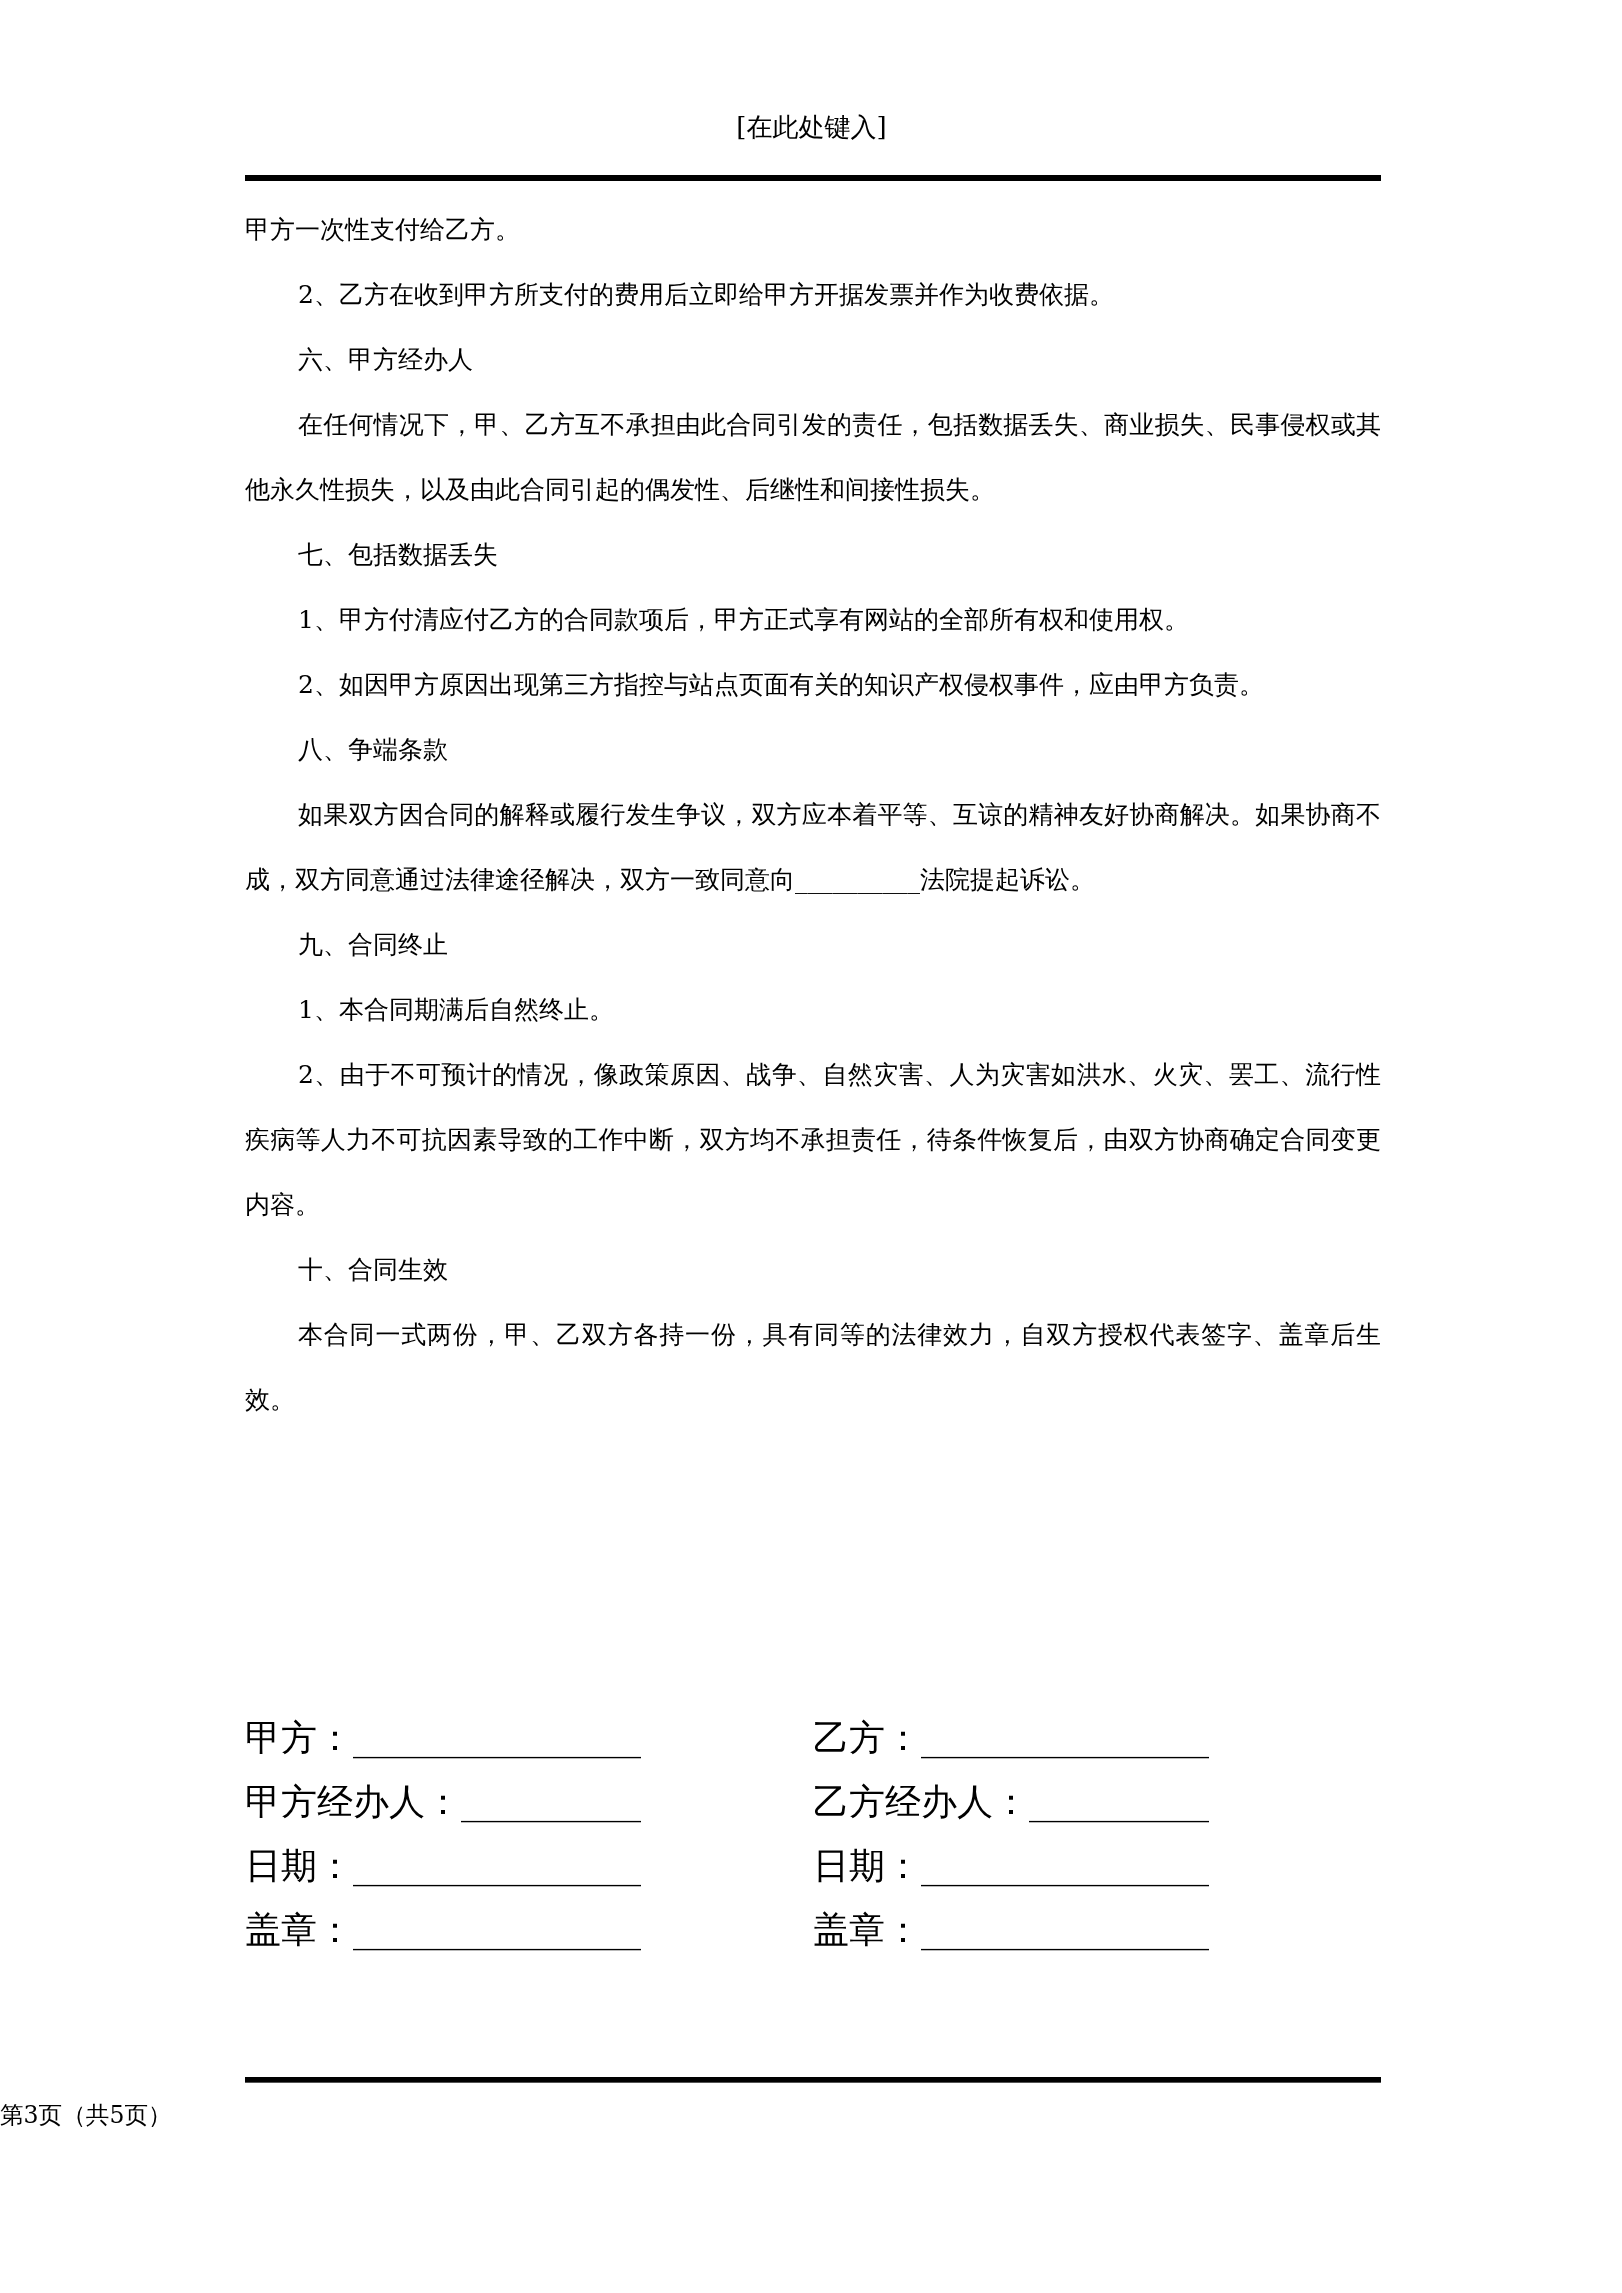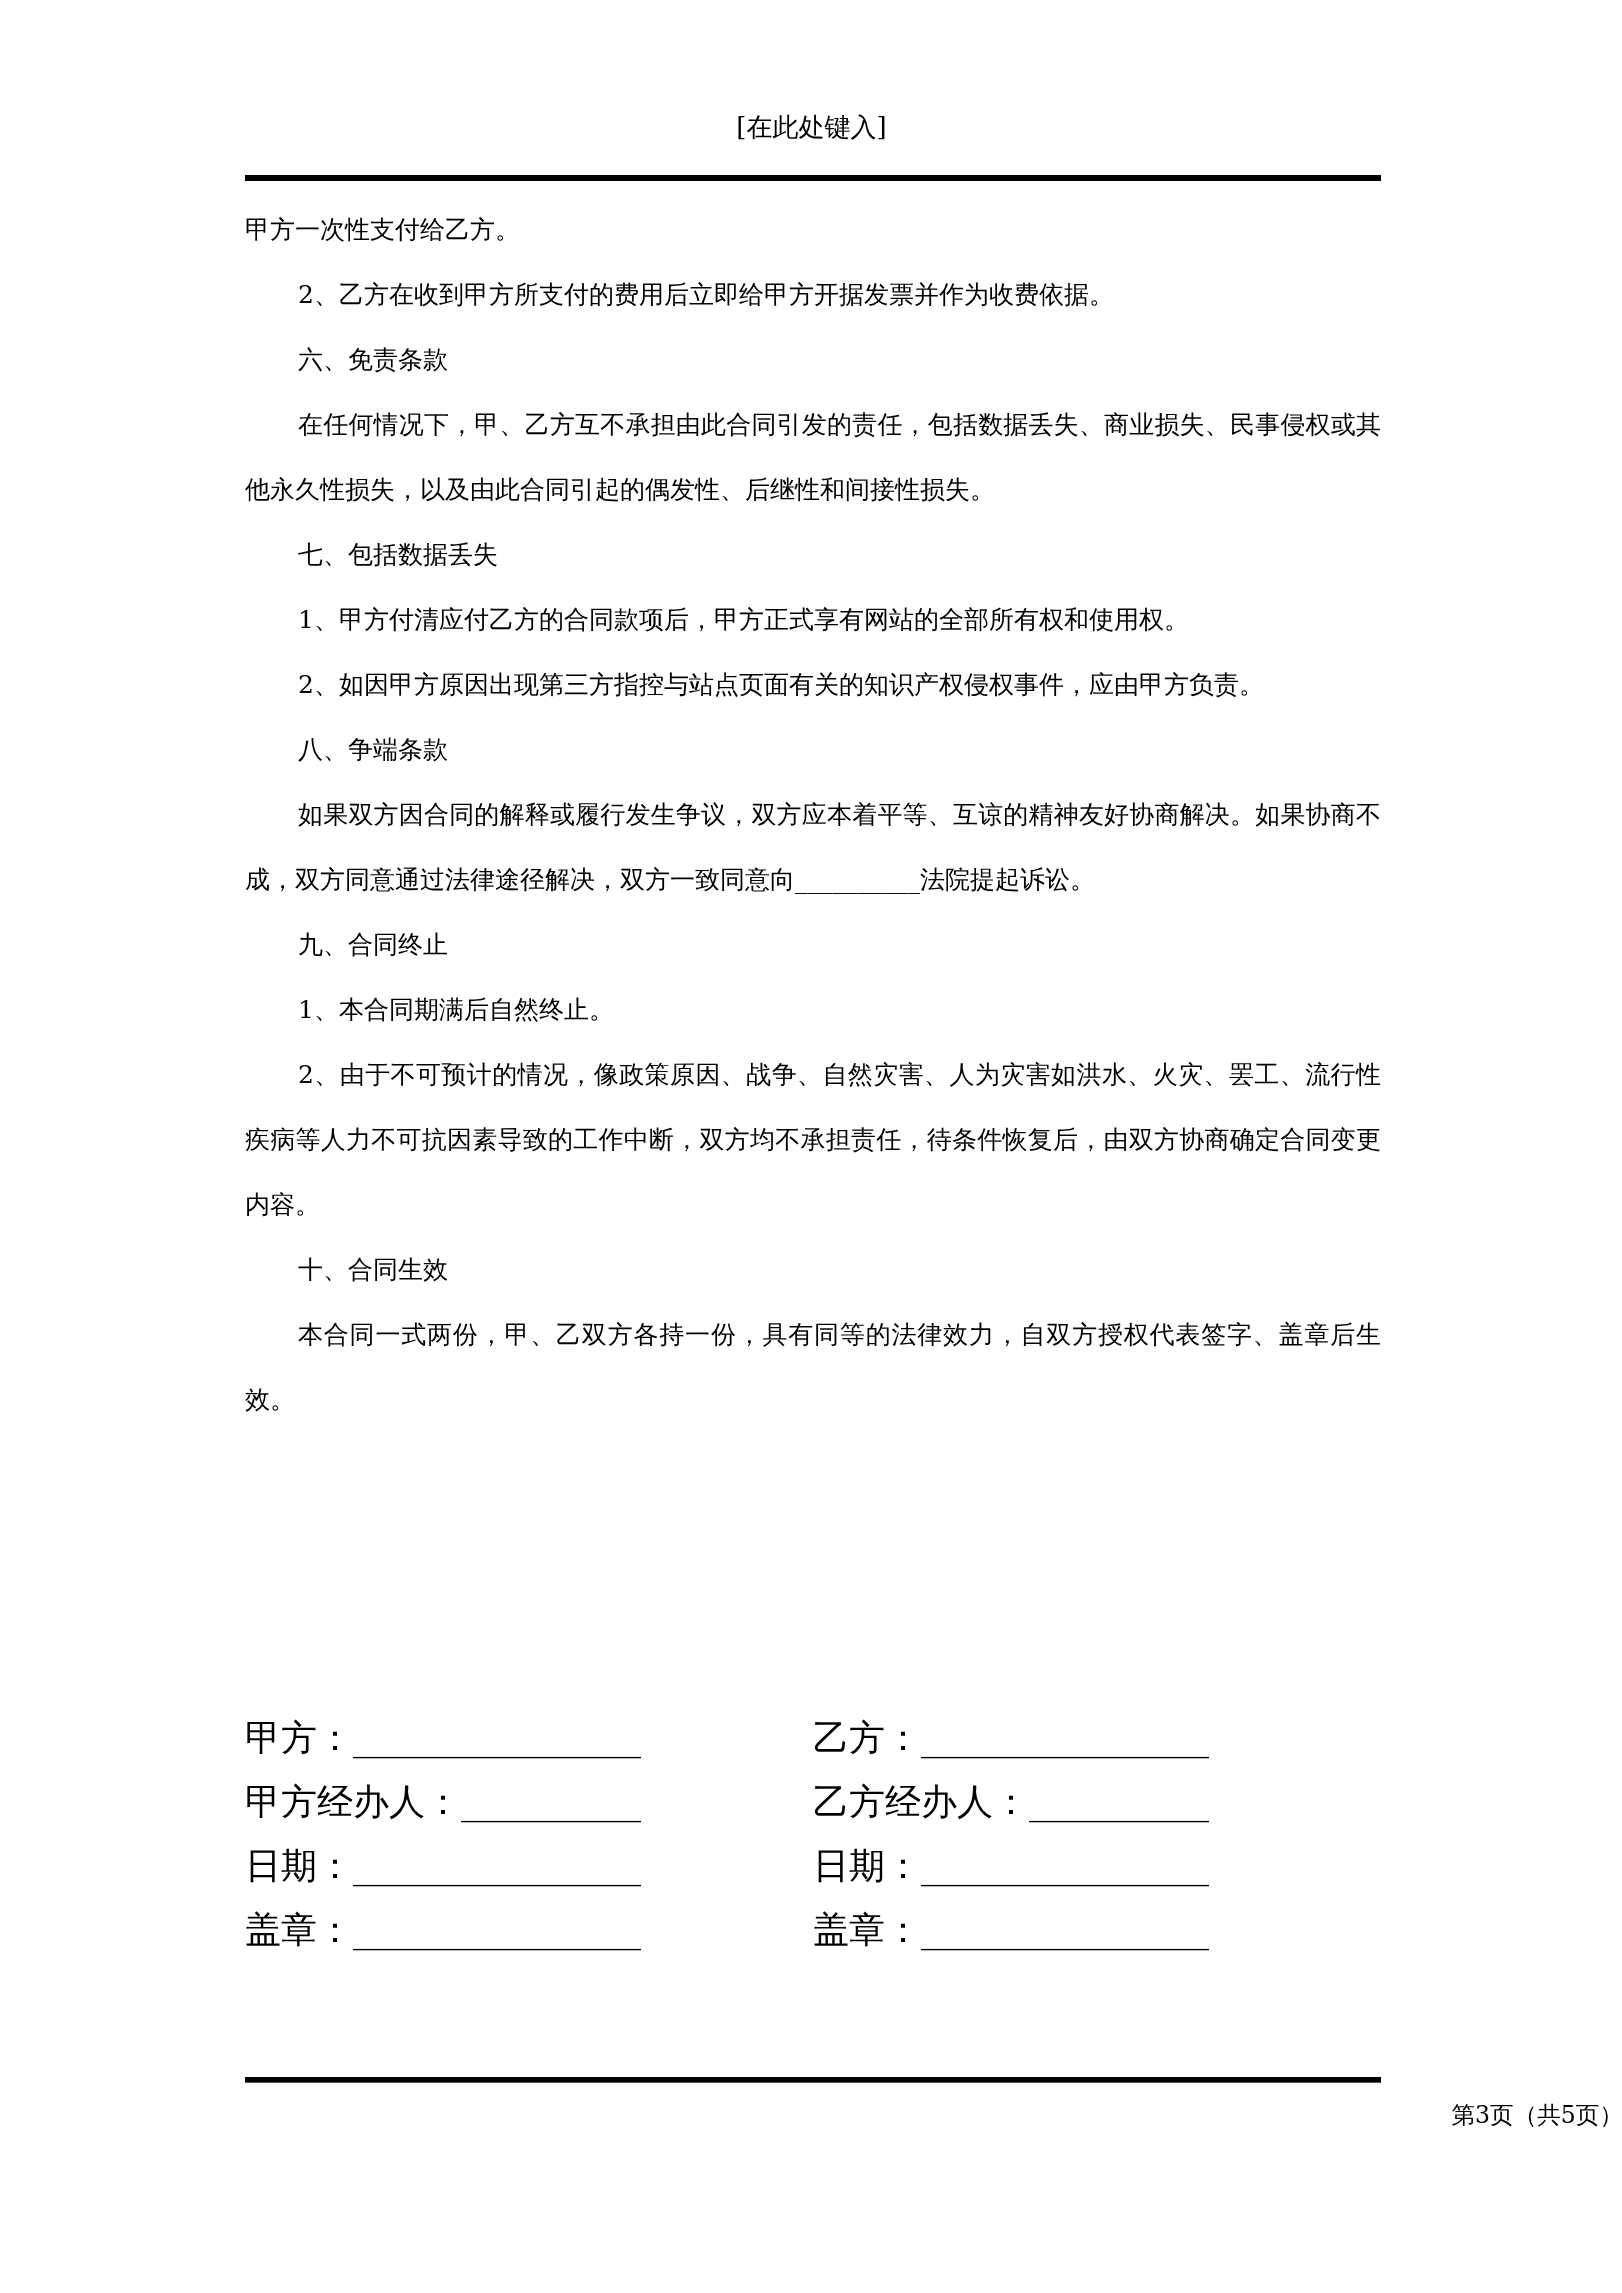--- a/index.html
+++ b/index.html
@@ -82,39 +82,39 @@
     width: 1136px;
     height: 4.5px;
     background: #000000;
     border-bottom: 0.9px solid #555555;
   }
   .footer-page {
     position: absolute;
     top: 2100px;
     left: 0;
     width: 100%;
-    text-align: right;
+    text-align: left;
     font-size: 23.6px;
     line-height: 31px;
     color: #000000;
   }
 </style>
 </head>
 <body>
 
 <div class="page">
 
   <div class="header-placeholder">[在此处键入]</div>
 
   <div class="header-rule"></div>
 
   <div class="contract-body">
       <p class="para">甲方一次性支付给乙方。</p>
       <p class="para indent">2、乙方在收到甲方所支付的费用后立即给甲方开据发票并作为收费依据。</p>
-      <p class="para indent">六、免责条款</p>
+      <p class="para indent">六、甲方经办人</p>
       <p class="para indent">在任何情况下，甲、乙方互不承担由此合同引发的责任，包括数据丢失、商业损失、民事侵权或其他永久性损失，以及由此合同引起的偶发性、后继性和间接性损失。</p>
       <p class="para indent">七、包括数据丢失</p>
       <p class="para indent">1、甲方付清应付乙方的合同款项后，甲方正式享有网站的全部所有权和使用权。</p>
       <p class="para indent">2、如因甲方原因出现第三方指控与站点页面有关的知识产权侵权事件，应由甲方负责。</p>
       <p class="para indent">八、争端条款</p>
       <p class="para indent">如果双方因合同的解释或履行发生争议，双方应本着平等、互谅的精神友好协商解决。如果协商不成，双方同意通过法律途径解决，双方一致同意向__________法院提起诉讼。</p>
       <p class="para indent">九、合同终止</p>
       <p class="para indent">1、本合同期满后自然终止。</p>
       <p class="para indent">2、由于不可预计的情况，像政策原因、战争、自然灾害、人为灾害如洪水、火灾、罢工、流行性疾病等人力不可抗因素导致的工作中断，双方均不承担责任，待条件恢复后，由双方协商确定合同变更内容。</p>
       <p class="para indent">十、合同生效</p>

